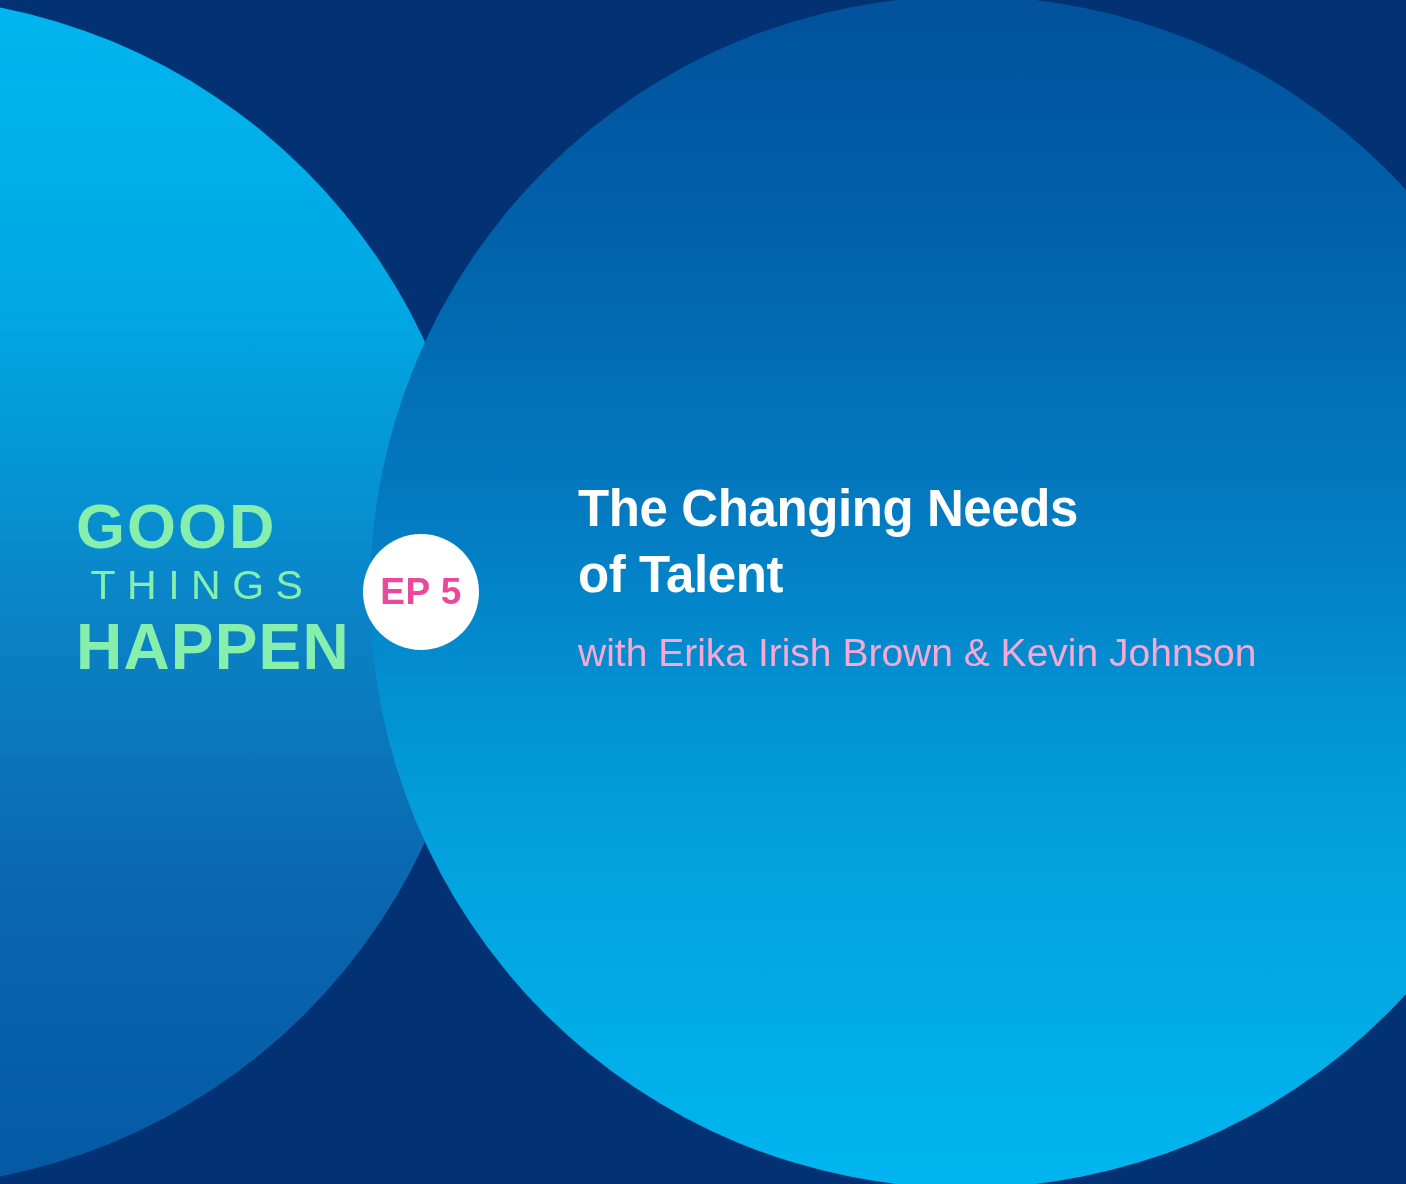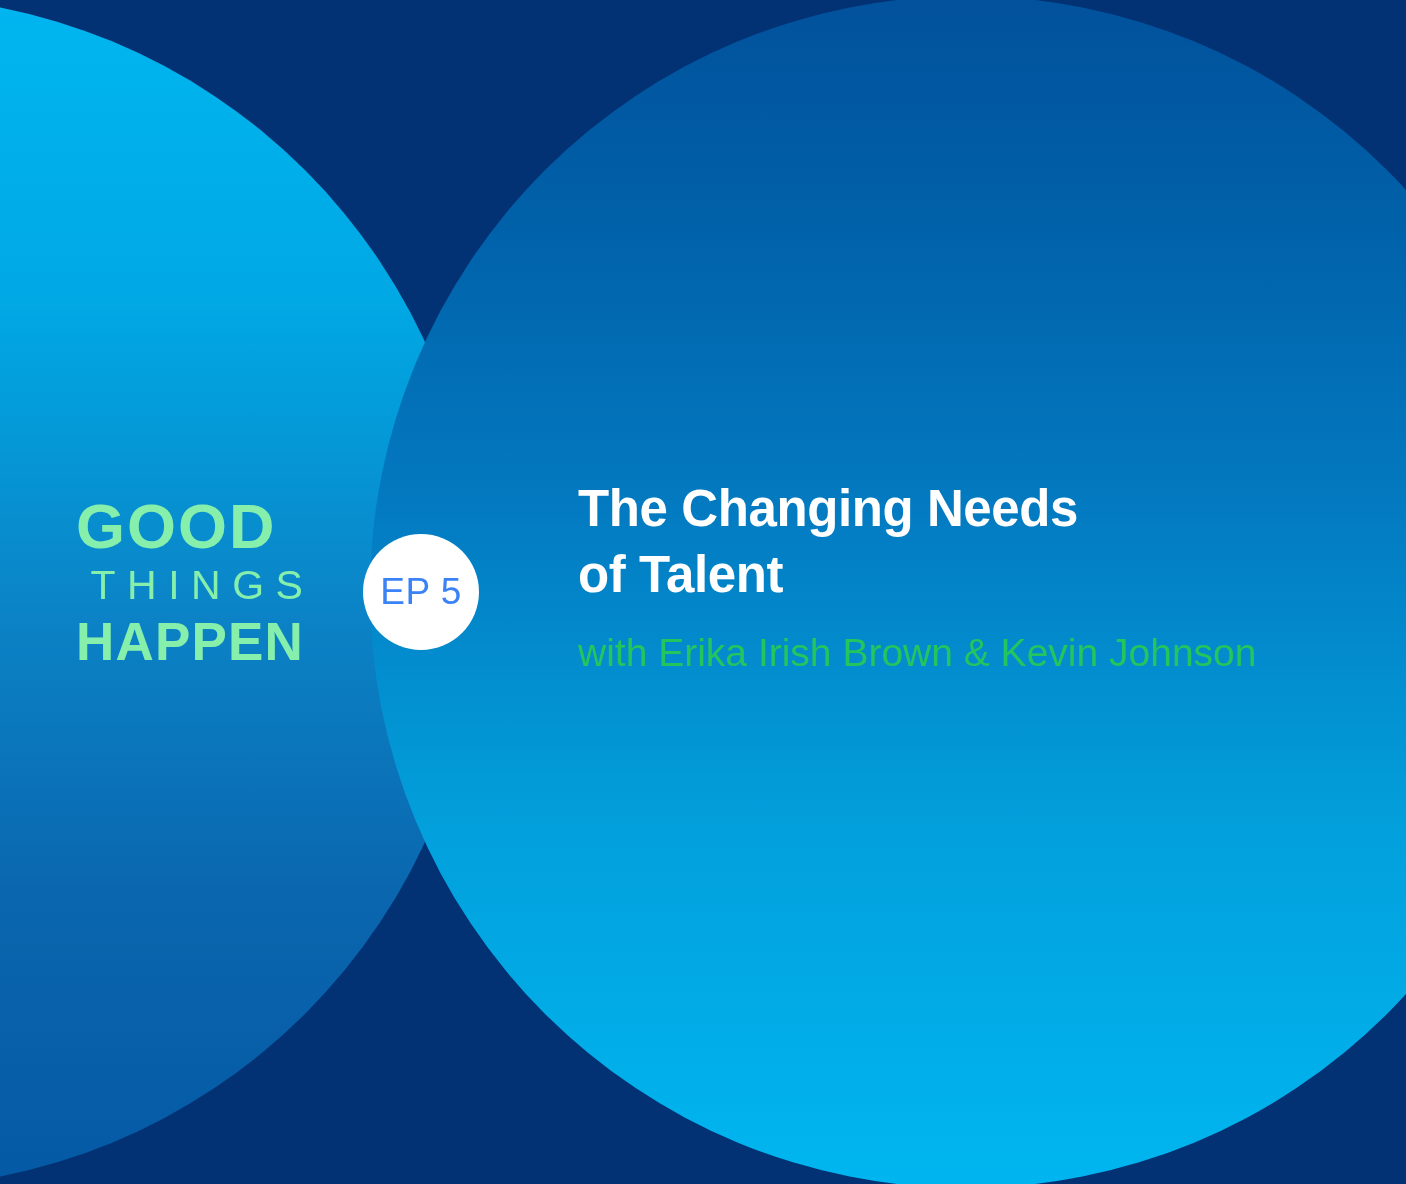--- a/index.html
+++ b/index.html
@@ -79,44 +79,44 @@
   .logo-line-things {
     font-size: 41px;
     font-weight: 400;
     letter-spacing: 11.5px;
     line-height: 1.32;
     margin-left: 3px;
     text-align: center;
   }
 
   .logo-line-happen {
-    font-size: 53px;
+    font-size: 64px;
     font-weight: 700;
     letter-spacing: 1.2px;
     line-height: 1.12;
   }
 
   
   .episode-badge {
     position: absolute;
     left: 363px;
     top: 534px;
     width: 116px;
     height: 116px;
     border-radius: 50%;
     background: #FFFFFF;
     display: flex;
     align-items: center;
     justify-content: center;
   }
 
   .episode-badge-label {
-    color: #3b82f6;
+    color: #ec4899;
     font-size: 37px;
-    font-weight: 400;
+    font-weight: 700;
     letter-spacing: 0.5px;
     line-height: 1;
     transform: translateY(-1px);
   }
 
   
   .title-block {
     position: absolute;
     left: 578px;
     top: 476px;
@@ -127,21 +127,21 @@
     color: #ffffff;
     font-size: 51px;
     font-weight: 700;
     line-height: 1.29;
     letter-spacing: -0.4px;
     margin: 0;
     white-space: pre-line;
   }
 
   .episode-guests {
-    color: #22c55e;
+    color: #f9a8d4;
     font-size: 39px;
     font-weight: 400;
     line-height: 1.2;
     letter-spacing: 0px;
     margin: 22px 0 0 0;
   }
 </style>
 </head>
 <body>
 

